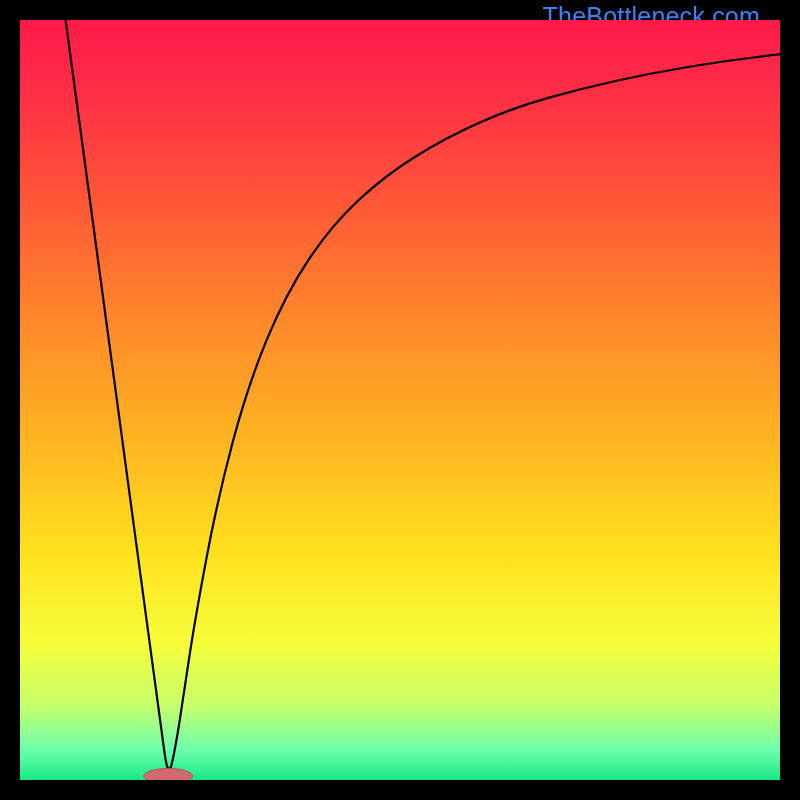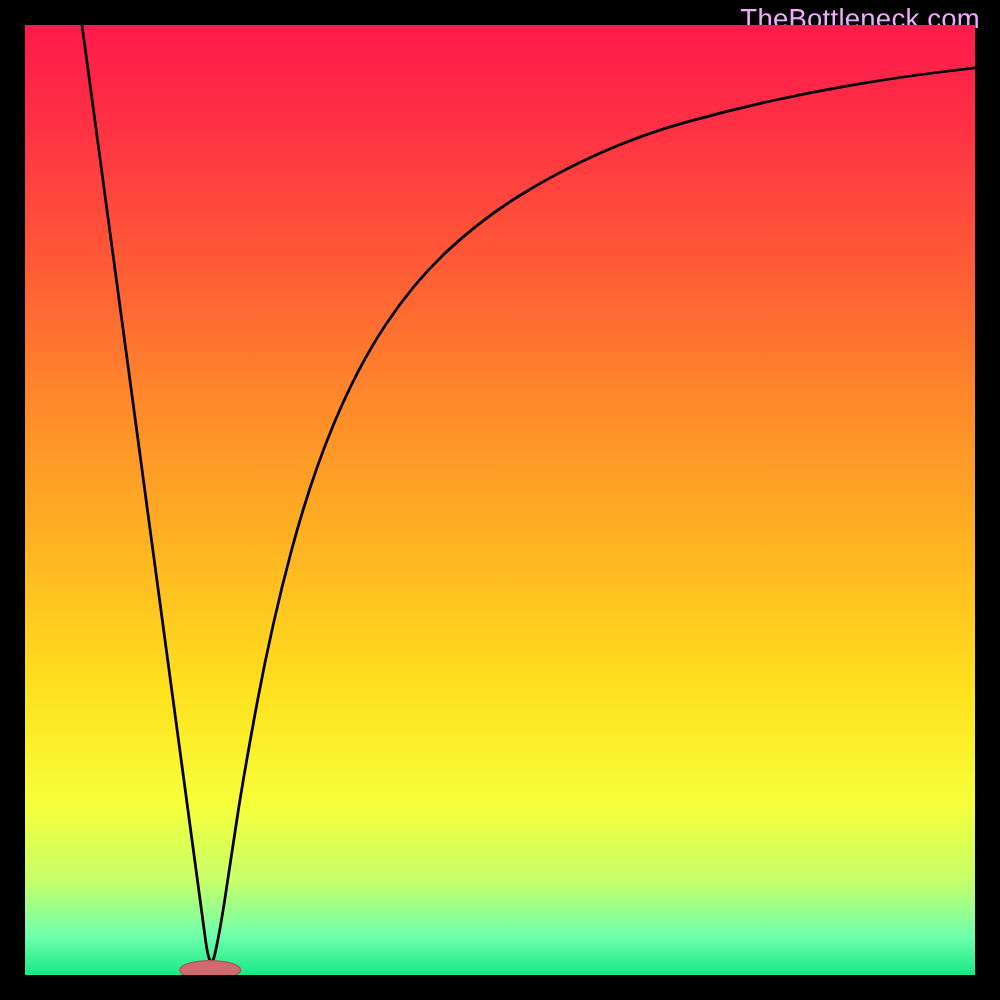--- a/index.html
+++ b/index.html
@@ -22,23 +22,23 @@
   .plot {
     position: absolute;
     left: 0;
     top: 0;
     width: 760px;
     height: 760px;
   }
   .watermark {
     position: absolute;
     top: 2px;
-    right: 16px;
-    color: #f0abfc;
-    font-size: 22px;
+    right: 40px;
+    color: #3b82f6;
+    font-size: 25px;
     letter-spacing: 0.2px;
     font-weight: 500;
   }
   svg { display: block; }
 </style>
 </head>
 <body>
 
 <div class="watermark">TheBottleneck.com</div>
 

